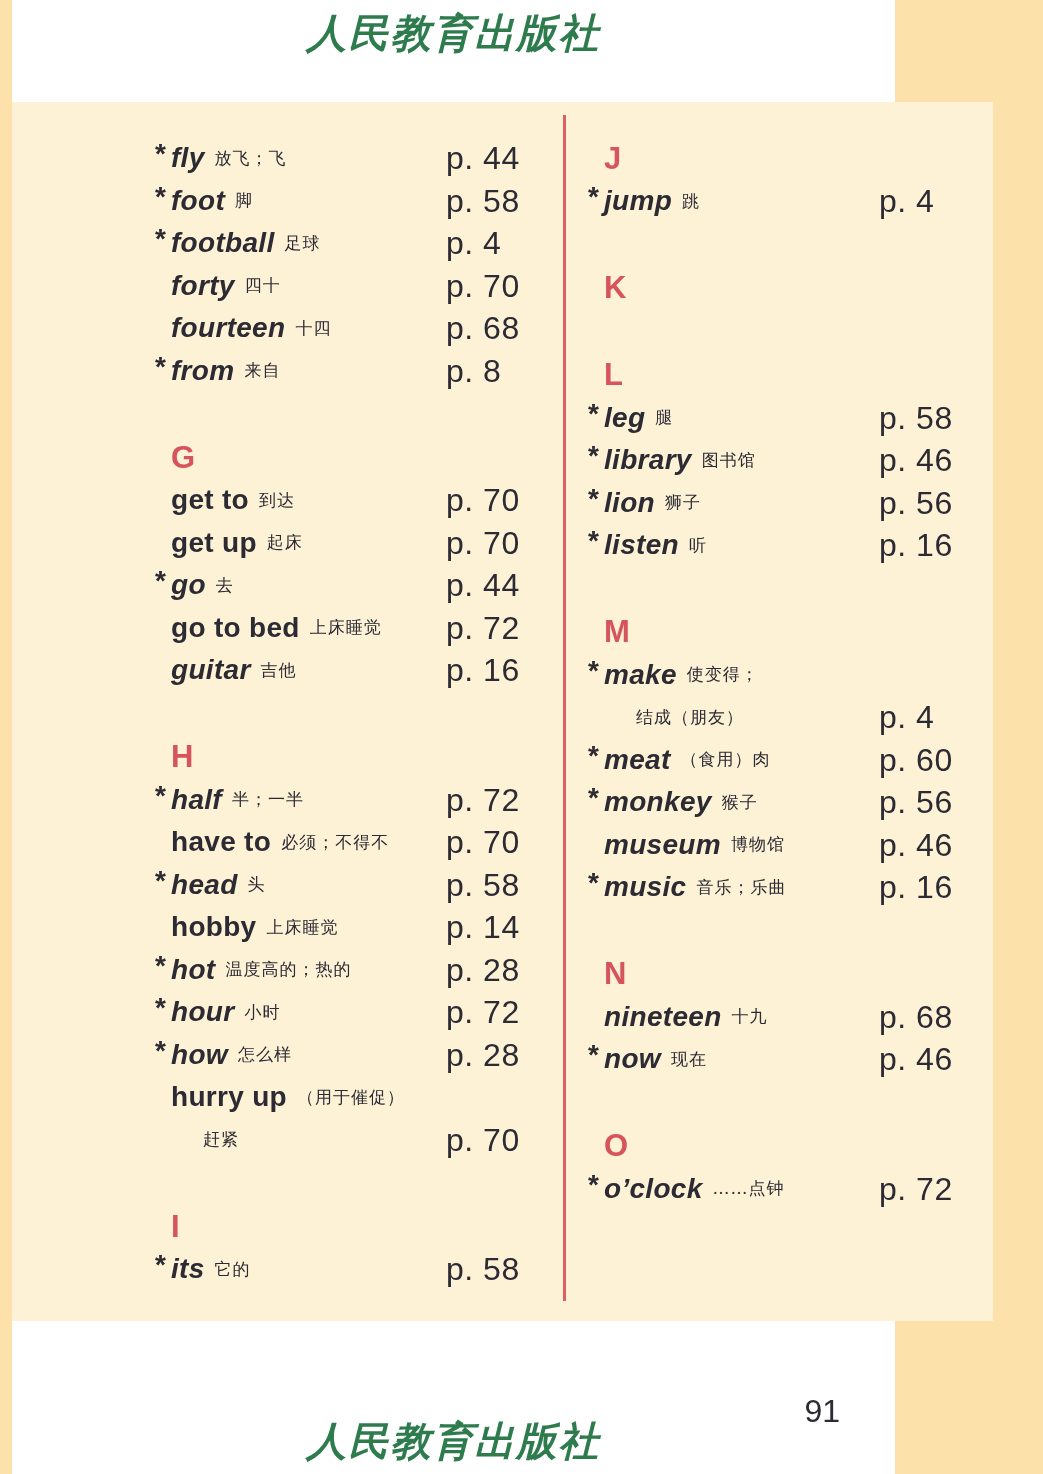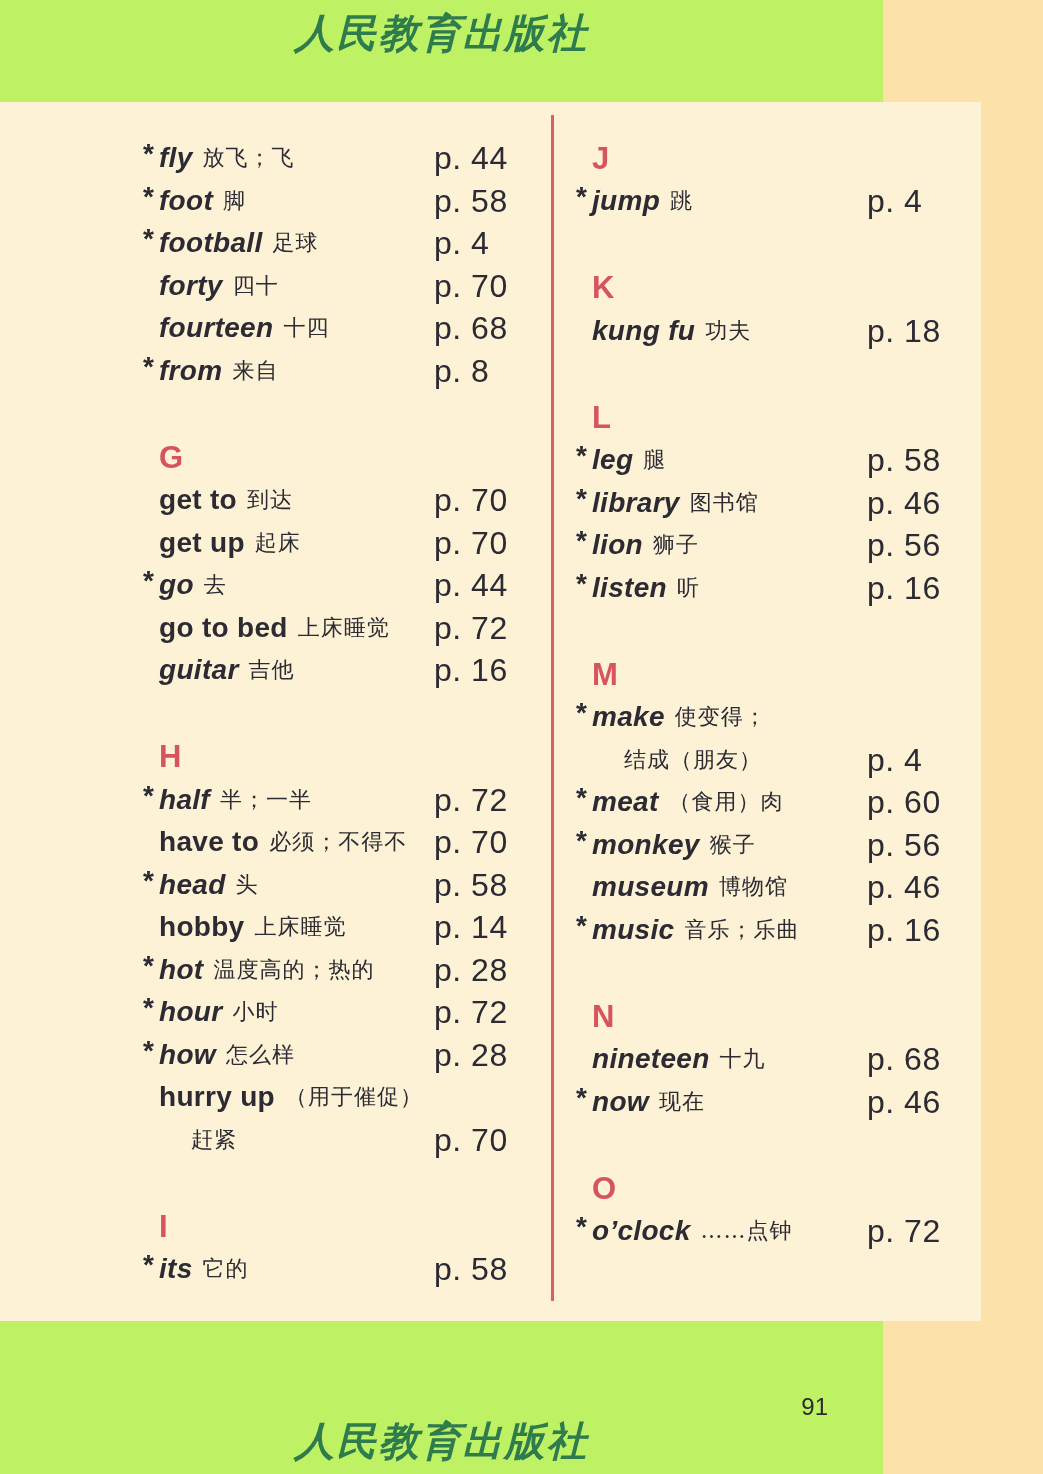--- a/index.html
+++ b/index.html
@@ -2,21 +2,21 @@
 <html><head>
 <meta charset="utf-8">
 <style>
   html, body { margin: 0; padding: 0; }
   body {
     width: 1043px; height: 1474px;
     background: #fce1ab;
     font-family: "Liberation Sans", "DejaVu Sans", sans-serif;
     overflow: hidden;
   }
-  .page { position: relative; width: 883px; height: 1474px; background: #bef264; }
+  .page { position: relative; width: 883px; height: 1474px; background: #ffffff; margin-left: 12px; }
 
   .logo {
     position: absolute; left: 0; width: 100%;
     text-align: center;
     color: #2e7b4e;
     font-family: "DejaVu Serif", serif;
     font-style: italic; font-weight: bold;
     font-size: 40px; letter-spacing: 2px;
     white-space: nowrap;
   }
@@ -64,34 +64,34 @@
     position: absolute; left: -2px; top: 50%;
     transform: translateY(-62%);
     font-weight: bold; font-size: 28px;
     color: #2c2a33;
   }
   .word { font-weight: bold; letter-spacing: 0.3px; }
   .word.bold { font-weight: bold; font-style: italic; }
   .cn {
     margin-left: 10px;
     font-family: "DejaVu Serif", serif;
-    font-size: 22px;
+    font-size: 17px;
     letter-spacing: 1px;
   }
   .row.indent .cn { margin-left: 0; }
   .page-ref {
     position: absolute; left: 289px; top: 50%;
     transform: translateY(-50%);
     font-size: 32px; color: #2c2a33;
     letter-spacing: 0.5px;
   }
 
   .pagenum {
     position: absolute; top: 1393px; right: 55px;
-    font-size: 24px; color: #2c2a33;
+    font-size: 32px; color: #2c2a33;
   }
 </style>
 </head>
 <body>
 
 <div class="page">
 
   <div class="logo top">人民教育出版社</div>
 
   <div class="panel">
@@ -228,25 +228,20 @@
           <div class="letter">J</div>
           <div class="row">
             <span class="star">*</span>
             <span class="word bold">jump</span>
             <span class="cn">跳</span>
             <span class="page-ref">p. 4</span>
           </div>
         </div>
         <div class="section">
           <div class="letter">K</div>
-          <div class="row">
-            <span class="word bold">kung fu</span>
-            <span class="cn">功夫</span>
-            <span class="page-ref">p. 18</span>
-          </div>
         </div>
         <div class="section">
           <div class="letter">L</div>
           <div class="row">
             <span class="star">*</span>
             <span class="word bold">leg</span>
             <span class="cn">腿</span>
             <span class="page-ref">p. 58</span>
           </div>
           <div class="row">

